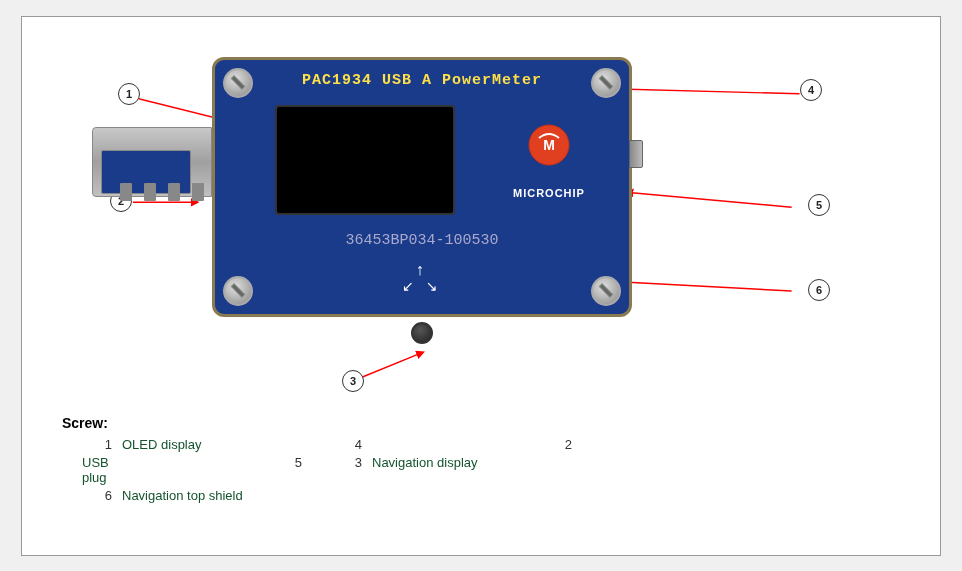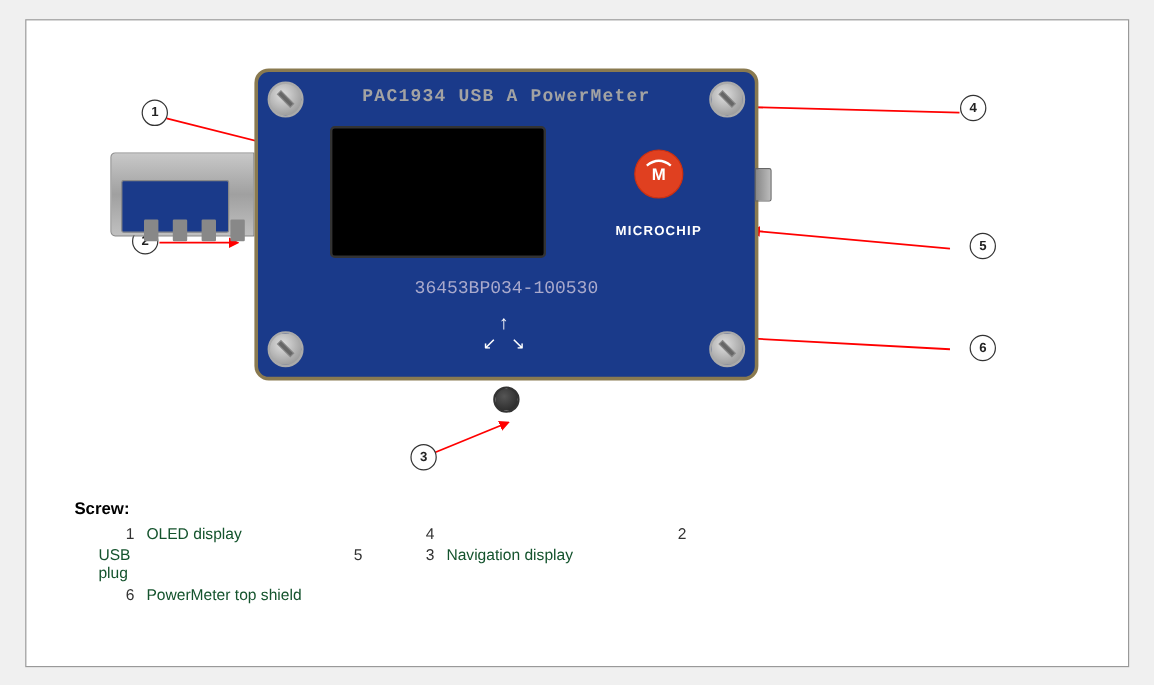--- a/index.html
+++ b/index.html
@@ -62,21 +62,21 @@
     .screw-tr { top: 8px; right: 8px; }
     .screw-bl { bottom: 8px; left: 8px; }
     .screw-br { bottom: 8px; right: 8px; }
 
     
     .board-title {
       position: absolute;
       top: 12px;
       left: 50%;
       transform: translateX(-50%);
-      color: #a3a3a3;
+      color: #fde047;
       font-size: 15px;
       font-weight: bold;
       white-space: nowrap;
       font-family: 'Courier New', monospace;
       letter-spacing: 1px;
     }
 
     
     .oled-display {
       position: absolute;
@@ -372,16 +372,16 @@
       <div class="legend-desc">OLED display</div>
       <div class="legend-num">4</div>
 
       <div class="legend-num">2</div>
       <div class="legend-desc">USB plug</div>
       <div class="legend-num">5</div>
 
       <div class="legend-num">3</div>
       <div class="legend-desc">Navigation display</div>
       <div class="legend-num">6</div>
-      <div class="legend-desc">PowerMeter top shield</div>
+      <div class="legend-desc">Navigation top shield</div>
     </div>
   </div>
 </div>
 
 </body></html>

